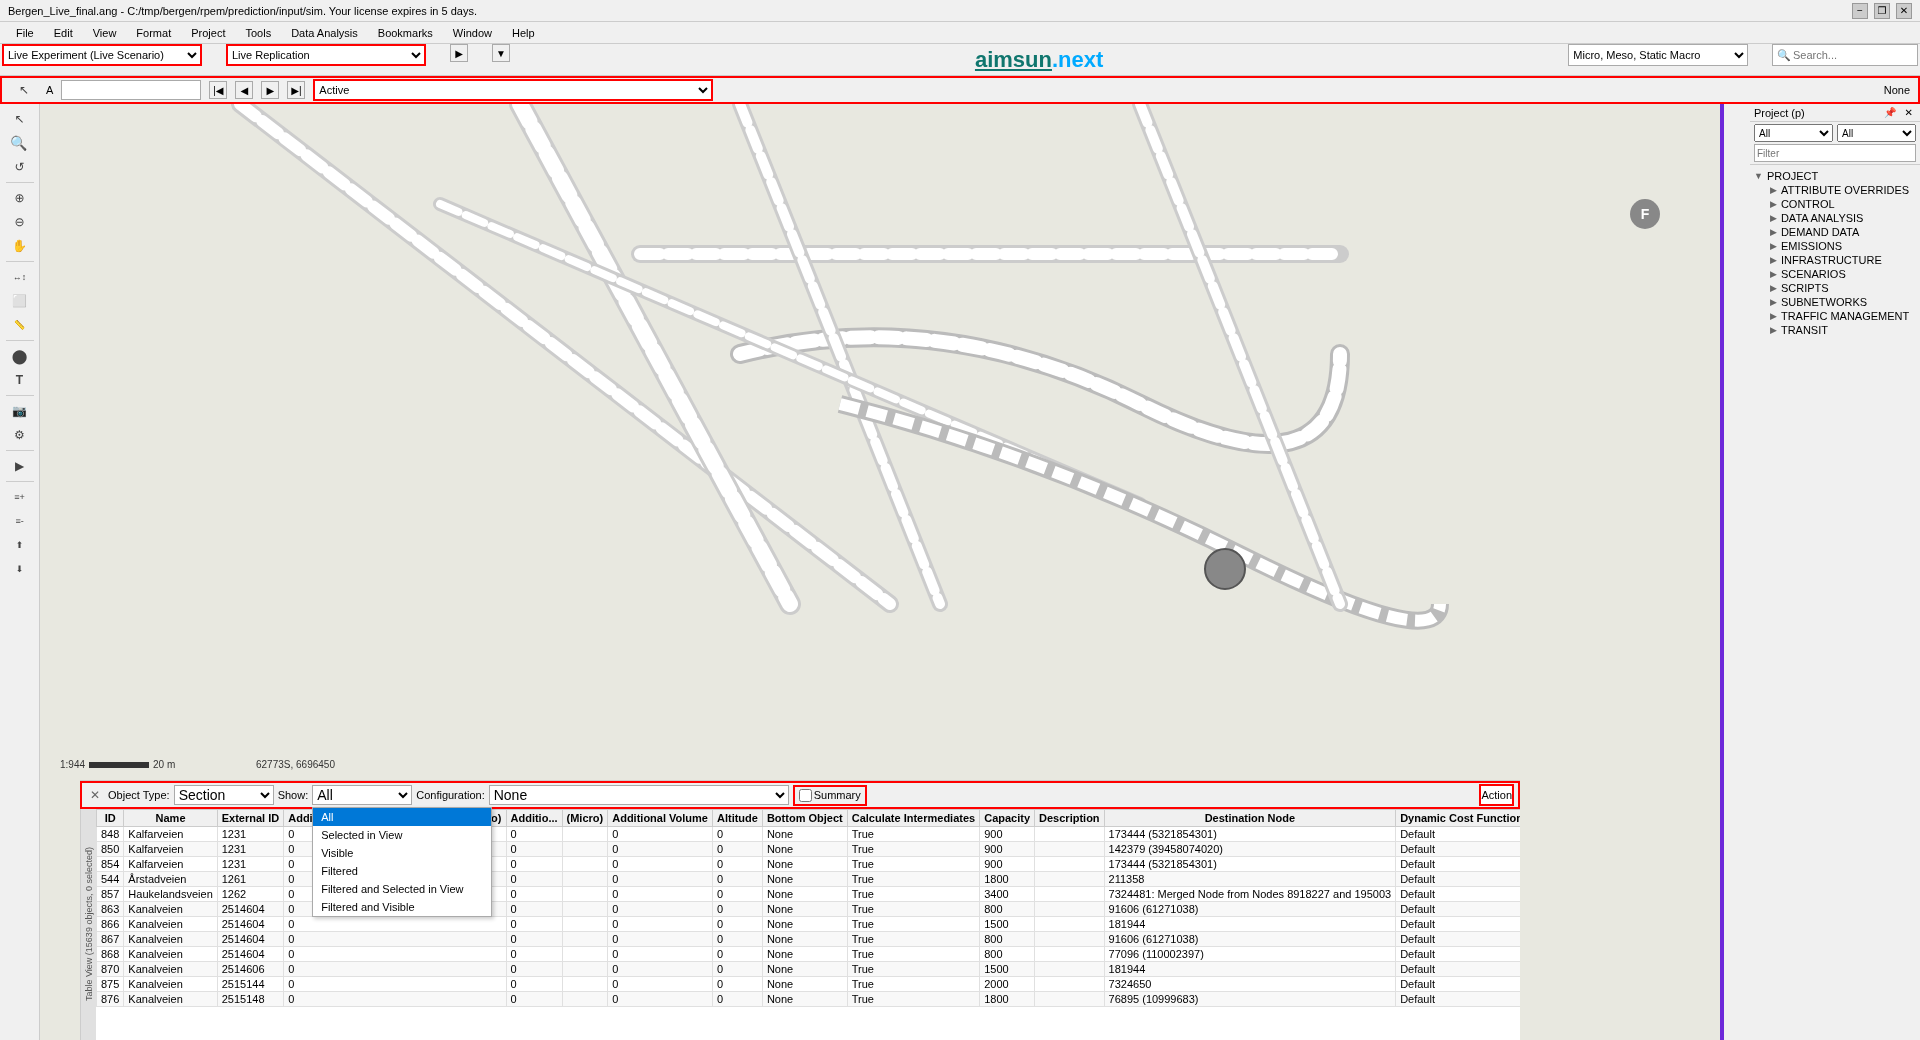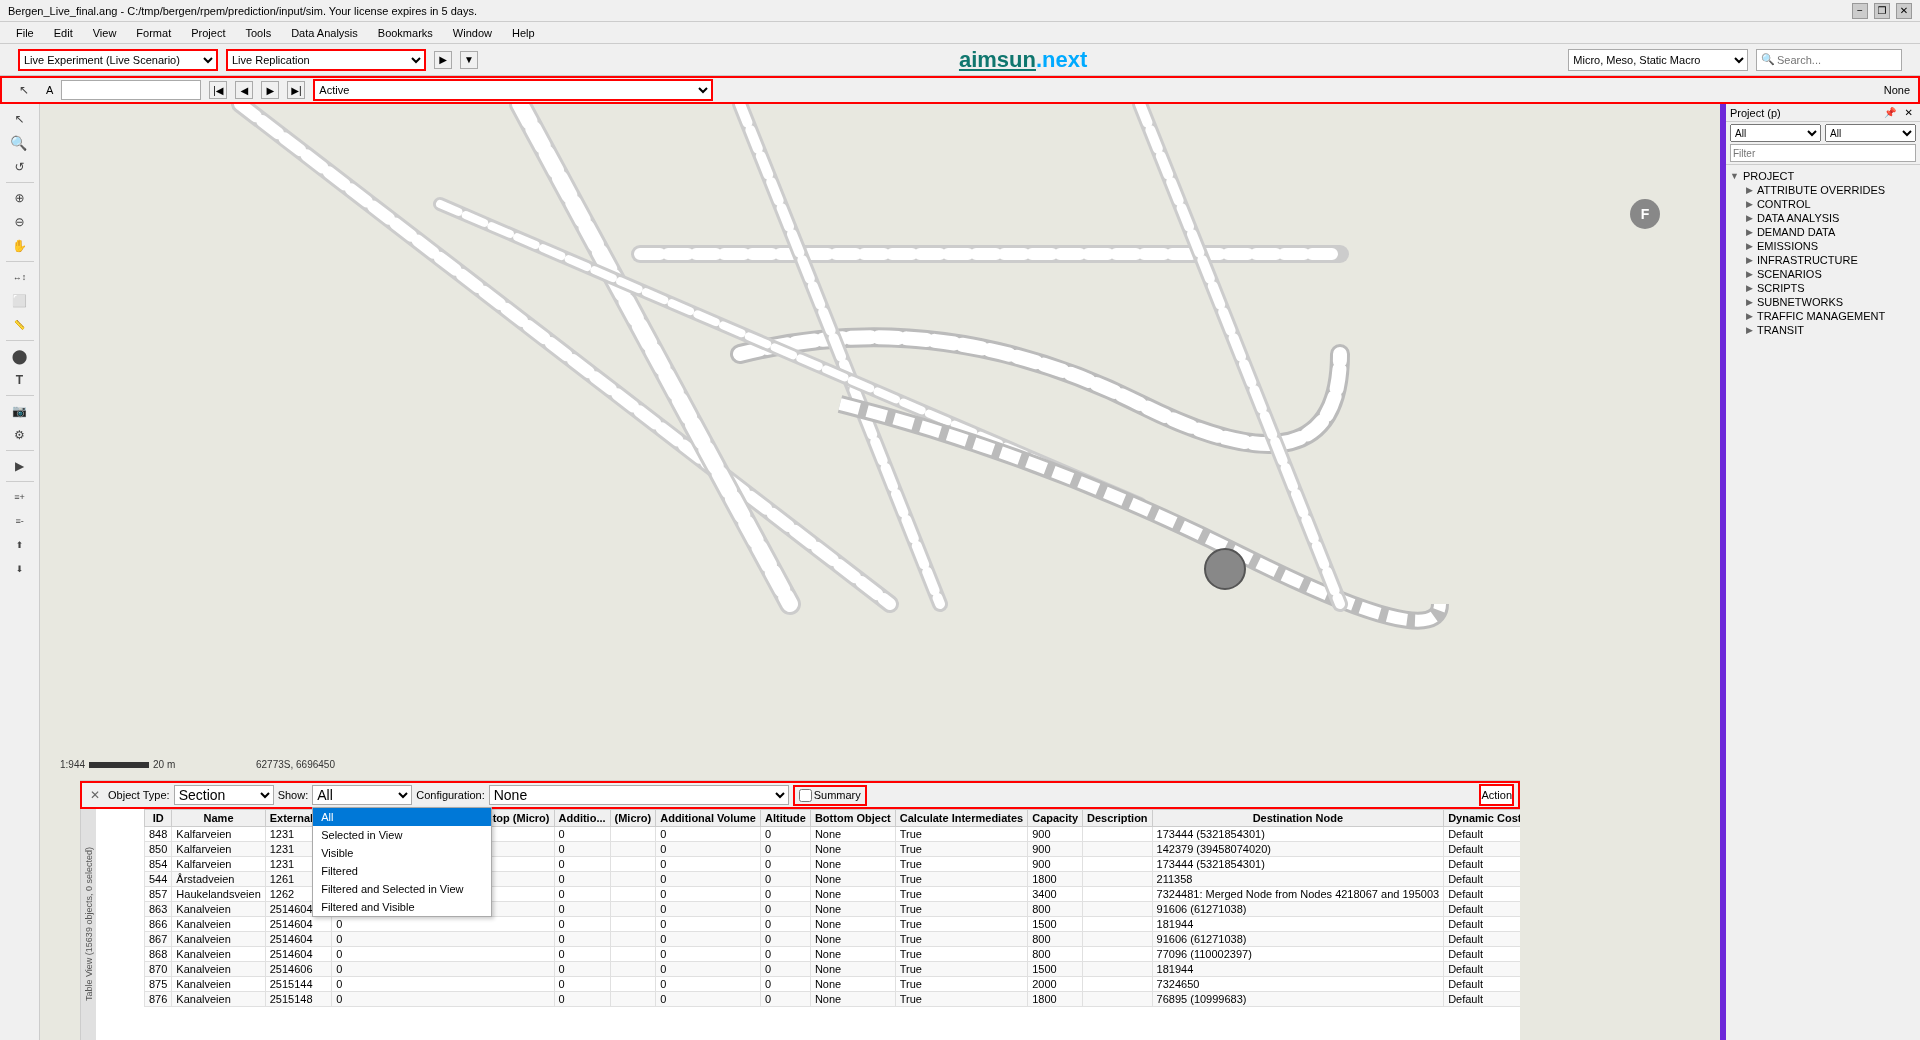--- a/index.html
+++ b/index.html
@@ -28,23 +28,22 @@
       padding: 0 8px;
       border-bottom: 1px solid #ccc;
     }
     .menu-item { padding: 2px 8px; font-size: 11px; cursor: pointer; }
 
     
     #toolbar {
       background: #f0f0f0;
       height: 32px;
       display: flex;
-      align-items: center;
-      padding: 0 18px;
-      gap: 8px;
+      padding: 0 2px;
+      gap: 24px;
       border-bottom: 1px solid #ccc;
     }
     .toolbar-select {
       height: 22px;
       font-size: 11px;
       border: 1px solid #aaa;
       background: white;
       cursor: pointer;
     }
     #logo-area {
@@ -115,23 +114,24 @@
       flex: 1;
       position: relative;
       overflow: hidden;
       background: #e8e8e0;
     }
 
     
     #right-panel {
       width: 200px;
       background: #f0f0f0;
-      border-left: 6px solid #6d28d9;
+      border-left: 4px solid #6d28d9;
       display: flex;
       flex-direction: column;
+      padding-left: 26px;
     }
     #right-panel-header {
       display: flex;
       align-items: center;
       justify-content: space-between;
       padding: 2px 4px;
       border-bottom: 1px solid #ccc;
       background: #f0f0f0;
     }
     .panel-btn { font-size: 10px; cursor: pointer; padding: 1px 3px; }
@@ -187,21 +187,20 @@
       font-size: 14px;
       border: 1px solid #aaa;
       background: white;
     }
     .table-toolbar-check { margin-right: 2px; }
 
     #table-container {
       flex: 1;
       overflow: auto;
       position: relative;
-      margin-left: 48px;
     }
     #data-table {
       width: 100%;
       border-collapse: collapse;
       font-size: 11px;
     }
     #data-table thead th {
       background: #f0f0f0;
       border: 1px solid #ccc;
       padding: 2px 4px;
@@ -595,21 +594,21 @@
                   <td>1262</td>
                   <td>0</td>
                   <td>0</td>
                   <td></td>
                   <td>0</td>
                   <td>0</td>
                   <td>None</td>
                   <td>True</td>
                   <td>3400</td>
                   <td></td>
-                  <td>7324481: Merged Node from Nodes 4218067 and 195003</td>
+                  <td>7324481: Merged Node from Nodes 8918227 and 195003</td>
                   <td>Default</td>
                 </tr>
                 <tr>
                   <td>863</td>
                   <td>Kanalveien</td>
                   <td>2514604</td>
                   <td>0</td>
                   <td>0</td>
                   <td></td>
                   <td>0</td>

